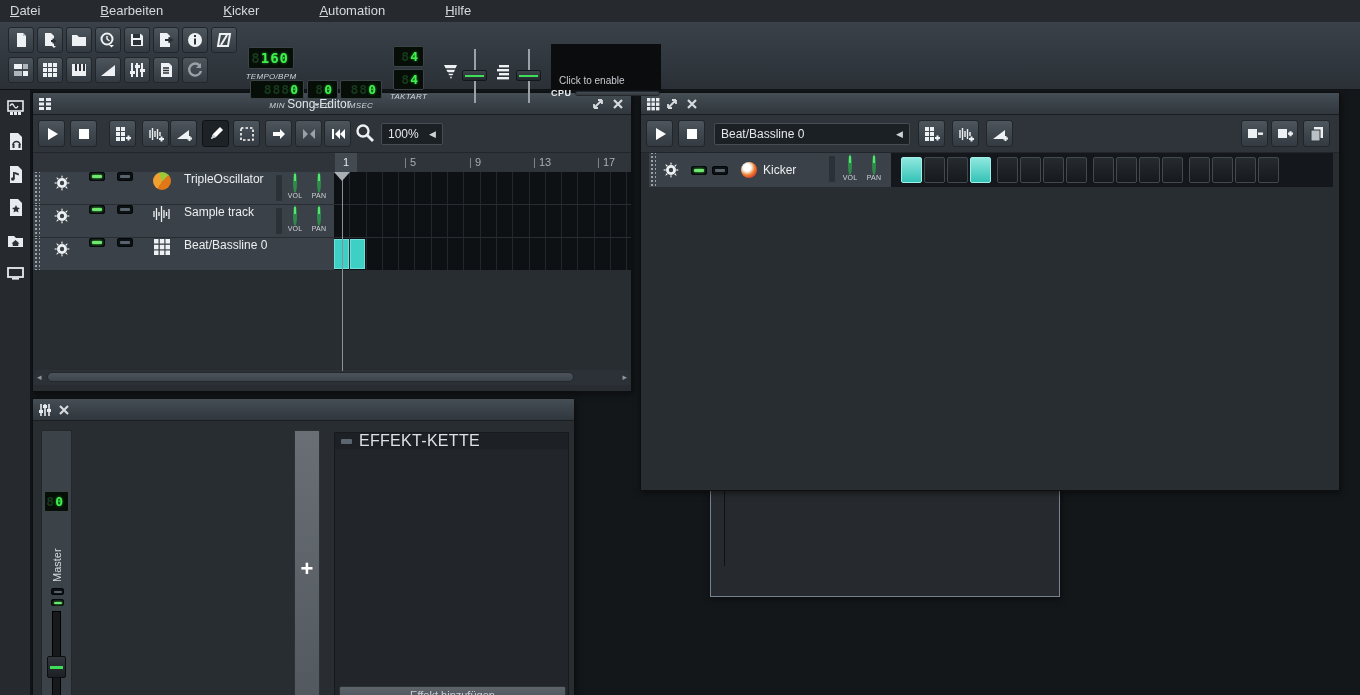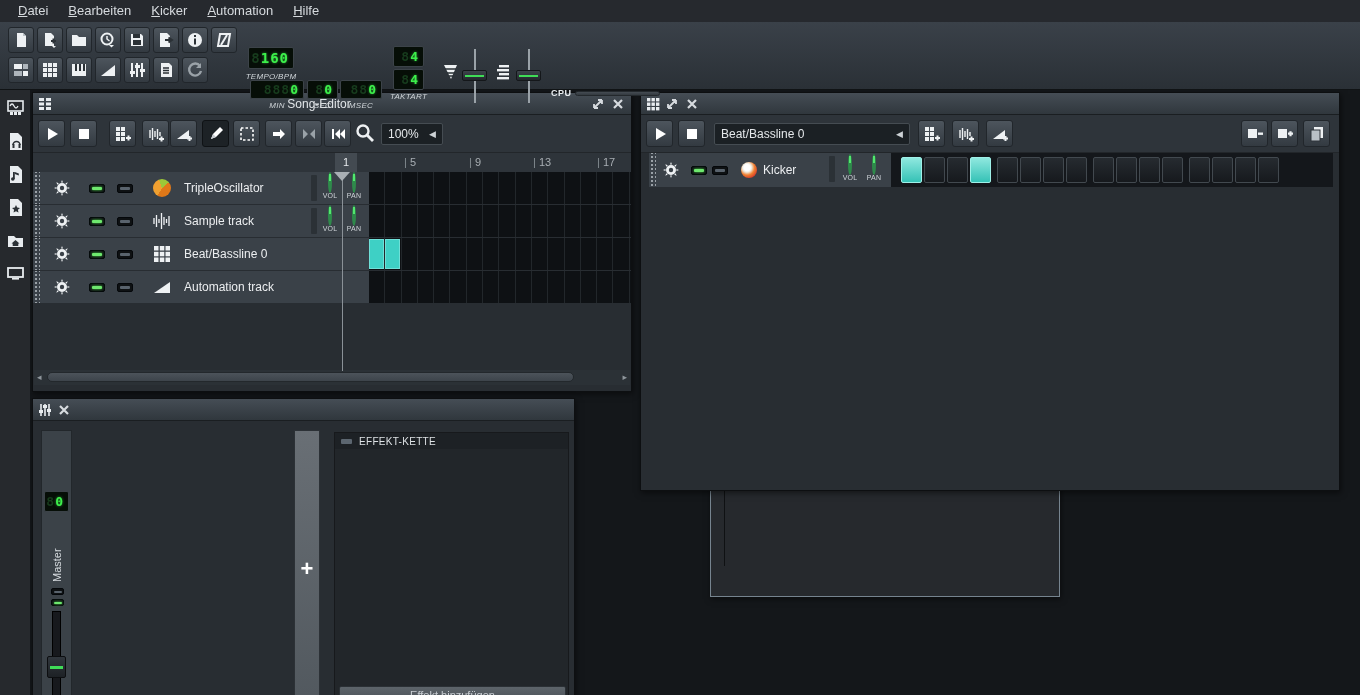--- a/index.html
+++ b/index.html
@@ -2,21 +2,21 @@
 <html><head>
 <meta charset="utf-8">
 <style>
   * { margin:0; padding:0; box-sizing:border-box; }
   html,body { width:1360px; height:695px; overflow:hidden; background:#14171a;
     font-family:"Liberation Sans", sans-serif; color:#dde1e5; }
   svg { display:block; }
 
   
   .menubar { position:absolute; left:0; top:0; width:1360px; height:22px;
-    background:#26292e; display:flex; align-items:center; padding-left:8px; z-index:30; }
+    background:#26292e; display:flex; align-items:center; z-index:30;gap:40px; }
   .menu-item { font-size:13px; color:#d6dade; padding:0 10px; line-height:22px; cursor:default; }
   .menu-item::first-letter { text-decoration:underline; }
 
   
   .main-toolbar { position:absolute; left:0; top:22px; width:1360px; height:68px;
     background:linear-gradient(#3a4149,#2a3036); border-bottom:1px solid #101315; z-index:30; }
   .tbtn { position:absolute; width:26px; height:26px; border-radius:3px;
     background:linear-gradient(#4d555d,#333a41); border:1px solid #21262b;
     display:flex; align-items:center; justify-content:center; }
   .lcd { position:absolute; background:#060e07; border:1px solid #3c4349; border-radius:2px;
@@ -58,21 +58,21 @@
   .timeline { position:absolute; left:0; top:60px; width:598px; height:19px; background:#2e343a; }
   .tl-tab { position:absolute; left:302px; top:0; width:22px; height:19px; background:#434a51;
     font-size:11px; color:#e6e9ec; text-align:center; line-height:19px; }
   .tl-mark { position:absolute; top:0; font-size:11px; color:#a7adb2; line-height:19px; }
   .tl-mark::before { content:'| '; color:#868d93; }
   .playhead-tri { position:absolute; left:301px; top:79px; width:0; height:0; z-index:5;
     border-left:8px solid transparent; border-right:8px solid transparent; border-top:9px solid #a9afb4; }
   .playhead-line { position:absolute; left:309px; top:79px; width:1px; height:199px; background:#8a9197; z-index:4; }
   .tracks { position:absolute; left:0; top:79px; width:598px; }
   .trow { height:32px; margin-bottom:1px; display:flex; }
-  .tname { width:336px; background:#3a4148; display:flex; align-items:center; position:relative;gap:7px; }
+  .tname { width:301px; background:#3a4148; display:flex; position:relative;gap:7px; }
   .tgrid { flex:1; background-color:#0e1114; position:relative;
     background-image:repeating-linear-gradient(to right, transparent 0 15.3px, #22272b 15.3px 16.3px); }
   .grip { width:7px; align-self:stretch; margin-right:4px;
     background-image:radial-gradient(circle, #9aa1a7 1px, transparent 1.2px); background-size:4px 4px; background-position:1px 2px; }
   .gear { width:22px; height:22px; margin-right:9px; }
   .led { width:16px; height:9px; border-radius:2px; background:#0e1113; border:1px solid #04070a;
     margin-right:5px; display:flex; align-items:center; justify-content:center; }
   .led i { display:block; width:10px; height:3px; border-radius:1px; }
   .led.green i { background:#6ee86e; box-shadow:0 0 3px #4adf4a; }
   .led.gray i { background:#59636d; }
@@ -115,21 +115,21 @@
   .fader-slot { position:absolute; left:10px; top:180px; bottom:0; width:9px; background:#17191d; border:1px solid #000; }
   .fader-handle { position:absolute; left:5px; top:225px; width:19px; height:22px;
     background:linear-gradient(#31373d,#1d2125); border:1px solid #0c0e10; border-radius:2px; }
   .fader-handle::after { content:''; position:absolute; left:2px; right:2px; top:9px; height:3px; background:#3fdc57; }
   .plus-col { position:absolute; left:261px; top:9px; width:26px; height:314px;
     background:linear-gradient(#696f75,#4e555b); border:1px solid #2c3136;
     display:flex; justify-content:center; padding-top:125px; font-size:22px; color:#fff; font-weight:bold; }
   .fx-panel { position:absolute; left:301px; top:11px; width:235px; height:320px; background:#22262a; border:1px solid #17191c; }
   .fx-panel-header { height:16px; background:#1d2125; display:flex; align-items:center; padding:0 6px; }
   .fx-panel-header .chk { width:11px; height:5px; border-radius:1px; background:#5c6670; margin-right:7px; }
-  .fx-panel-header span { font-size:10px; color:#dde1e4; letter-spacing:.3px; }
+  .fx-panel-header span { font-size:16px; color:#dde1e4; letter-spacing:.3px; }
   .push-btn { background:linear-gradient(#5d646a,#494f56); border:1px solid #2b3035; border-radius:2px;
     color:#c9ced3; font-size:11px; display:flex; align-items:center; justify-content:center; }
 </style>
 </head>
 <body>
 
 <div class="menubar">
   <div class="menu-item">Datei</div>
   <div class="menu-item">Bearbeiten</div>
   <div class="menu-item">Kicker</div>
@@ -336,20 +336,23 @@
           <rect x="2" y="8" width="10" height="2.4"></rect>
           <rect x="0" y="12" width="12" height="2.4"></rect>
         </g>
       </svg>
   </span>
   <div class="vslider" style="left:516px;top:27px">
     <div class="line"></div>
       <div class="handle"></div>
   </div>
 
+  <div class="visualizer">
+    <span>Click to enable</span>
+  </div>
   <div class="cpu-label">CPU</div>
   <div class="cpu-bar"></div>
 </div>
 
 <div class="sidebar">
   <div class="side-icon" style="top:9px">
     <span><svg width="17" height="17">
           <rect x="1" y="2" width="15" height="10" fill="none" stroke="#e8ecef" stroke-width="1.6"></rect>
           <path d="M3 7q2-4 4 0t4 0" stroke="#e8ecef" stroke-width="1.3" fill="none"></path>
           <g fill="#e8ecef">
@@ -614,45 +617,20 @@
             </svg>
           </span>
         <span class="tlabel">Beat/Bassline 0</span>
       </div>
       <div class="tgrid">
         <div class="pattern-cell" style="left:0px"></div>
         <div class="pattern-cell" style="left:16.3px"></div>
       </div>
     </div>
 
-    <div class="trow">
-      <div class="tname">
-        <div class="grip"></div>
-        <span class="gear">
-            <svg width="22" height="22">
-              <path d="M11 3l1 2.5h-2zM11 19l1-2.5h-2zM3 11l2.5 1v-2zM19 11l-2.5 1v-2zM5.3 5.3l2.5 1-1.4 1.4zM16.7 16.7l-2.5-1 1.4-1.4zM16.7 5.3l-1 2.5-1.4-1.4zM5.3 16.7l1-2.5 1.4 1.4z" fill="#eef1f3"></path>
-              <circle cx="11" cy="11" r="5" fill="#eef1f3"></circle>
-              <circle cx="11" cy="11" r="2.2" fill="#3a4148"></circle>
-            </svg>
-          </span>
-        <span class="led green">
-            <i></i>
-          </span>
-        <span class="led gray">
-            <i></i>
-          </span>
-        <span class="ticon">
-            <svg width="18" height="18">
-              <path d="M1 15L17 15 17 4z" fill="#eef1f3"></path>
-            </svg>
-          </span>
-        <span class="tlabel">Automation track</span>
-      </div>
-      <div class="tgrid"></div>
-    </div>
   </div>
 
   <div class="hscroll">
     <span class="harrow" style="left:3px">◂</span>
     <div class="hthumb"></div>
     <span class="harrow" style="right:3px">▸</span>
   </div>
 </div>
 
 <div class="window" style="left:640px;top:92px;width:700px;height:399px;z-index:10">

